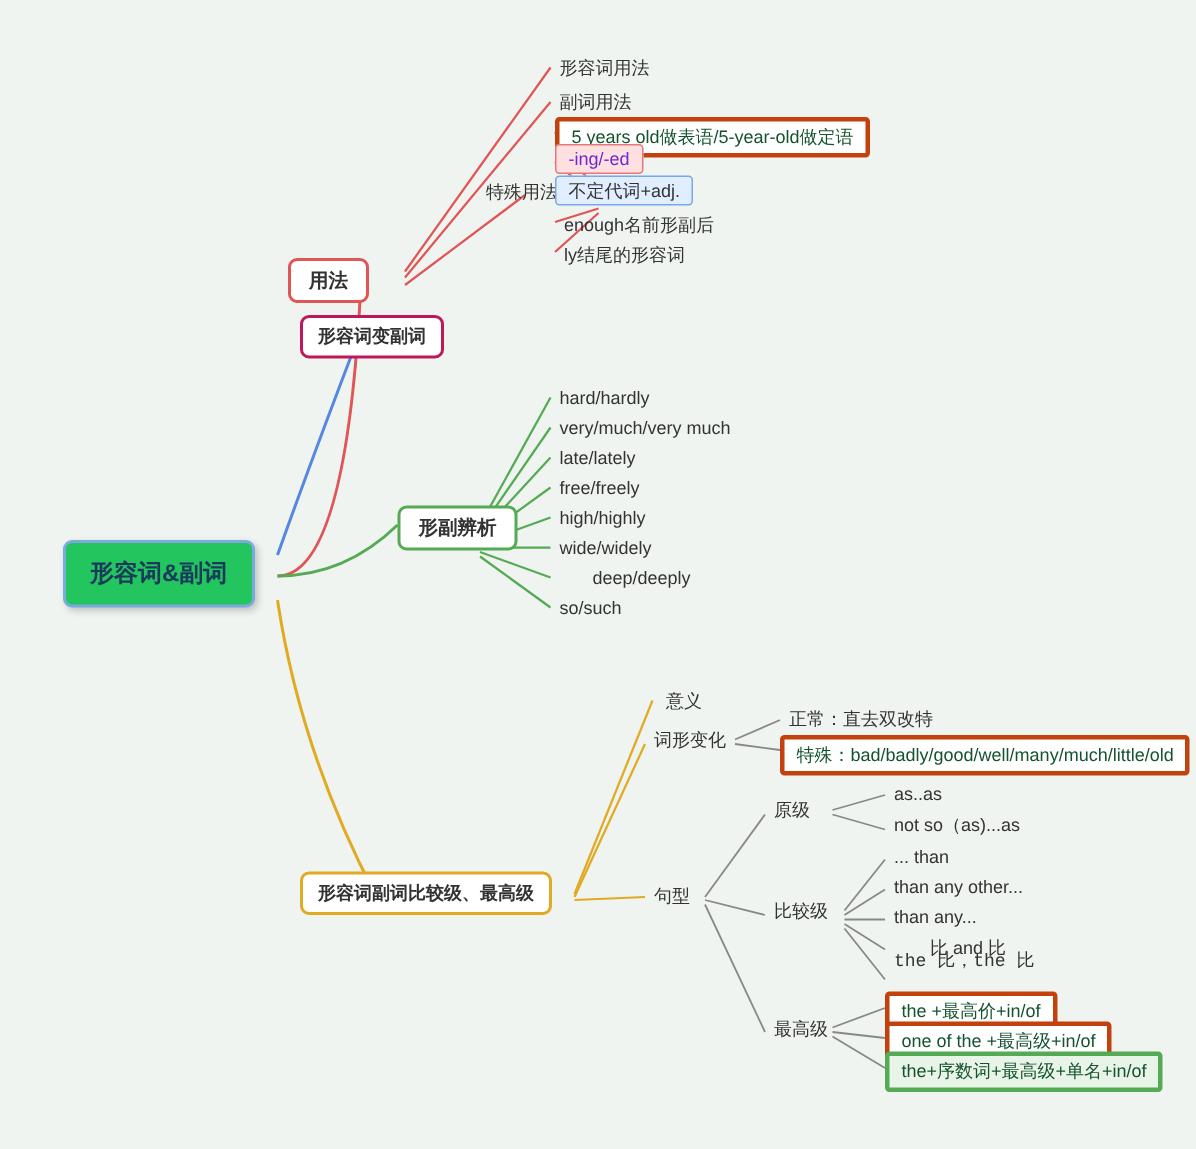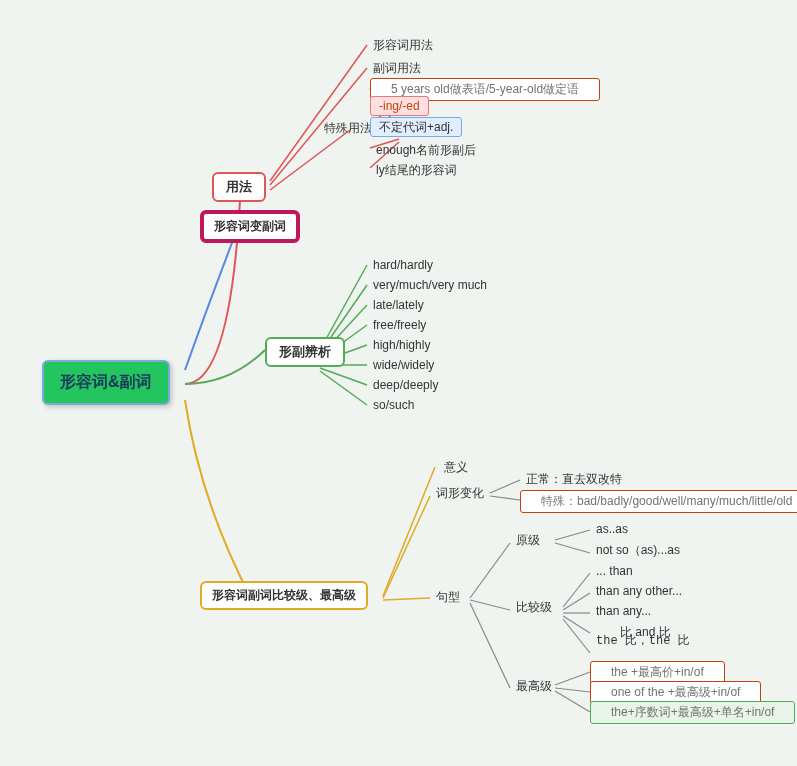--- a/index.html
+++ b/index.html
@@ -34,34 +34,34 @@
       text-align: center;
     }
     .node-label {
       font-size: 12px;
       color: #333;
       display: inline-block;
       padding: 2px 6px;
     }
     .node-label-bordered {
       font-size: 12px;
-      color: #737373;
+      color: #14532d;
       display: inline-block;
-      padding: 2px 20px;
-      border: 1px solid #c2410c;
+      padding: 2px 8px;
+      border: 3px solid #c2410c;
       border-radius: 3px;
       background: #fff;
     }
     .highlight-red {
       background: #ffe0e0;
       border: 1px solid #e87878;
       border-radius: 3px;
       padding: 2px 8px;
       font-size: 12px;
-      color: #c2410c;
+      color: #6d28d9;
       text-align: right;
     }
     .highlight-blue {
       background: #e0eeff;
       border: 1px solid #78a8e8;
       border-radius: 3px;
       padding: 2px 8px;
       font-size: 12px;
       color: #333;
     }
@@ -126,21 +126,21 @@
 
   <line x1="555" y1="685" x2="590" y2="672" stroke="#888" stroke-width="1.2"></line>
   <line x1="555" y1="688" x2="590" y2="692" stroke="#888" stroke-width="1.2"></line>
   <line x1="555" y1="691" x2="590" y2="712" stroke="#888" stroke-width="1.2"></line>
 </svg>
 
 <div class="node" style="left:42px; top:360px;">
   <div class="node-box" style="background:#22c55e; border:2px solid #7aabdc; color:#1a3a5c; font-size:16px; padding:10px 16px; box-shadow:2px 2px 5px rgba(0,0,0,0.2);">形容词&amp;副词</div>
 </div>
 
-<div class="node" style="left:212px; top:172px;">
+<div class="node" style="left:192px; top:172px;">
   <div class="node-box" style="background:#fff; border:2px solid #e05555; color:#333; font-size:13px; padding:4px 12px;">用法</div>
 </div>
 
 <div class="node" style="left:367px; top:35px;">
   <span class="node-label">形容词用法</span>
 </div>
 
 <div class="node" style="left:367px; top:58px;">
   <span class="node-label">副词用法</span>
 </div>
@@ -159,21 +159,21 @@
   <span class="highlight-blue">不定代词+adj.</span>
 </div>
 <div class="node" style="left:370px; top:140px;">
   <span class="node-label">enough名前形副后</span>
 </div>
 <div class="node" style="left:370px; top:160px;">
   <span class="node-label">ly结尾的形容词</span>
 </div>
 
 <div class="node" style="left:200px; top:210px;">
-  <div class="node-box" style="background:#fff; border:4px solid #be185d; color:#333; font-size:12px; padding:4px 10px;font-family:Liberation Serif, serif;">形容词变副词</div>
+  <div class="node-box" style="background:#fff; border:2px solid #be185d; color:#333; font-size:12px; padding:4px 10px;font-family:Liberation Serif, serif;">形容词变副词</div>
 </div>
 
 <div class="node" style="left:265px; top:337px;">
   <div class="node-box" style="background:#fff; border:2px solid #55aa55; color:#333; font-size:13px; padding:4px 12px;">形副辨析</div>
 </div>
 
 <div class="node" style="left:367px; top:256px;">
   <span class="node-label">hard/hardly</span>
 </div>
 <div class="node" style="left:367px; top:276px;">
@@ -184,21 +184,21 @@
 </div>
 <div class="node" style="left:367px; top:316px;">
   <span class="node-label">free/freely</span>
 </div>
 <div class="node" style="left:367px; top:336px;">
   <span class="node-label">high/highly</span>
 </div>
 <div class="node" style="left:367px; top:356px;">
   <span class="node-label">wide/widely</span>
 </div>
-<div class="node" style="left:367px; top:376px;">
+<div class="node" style="left:389px; top:376px;">
   <span class="node-label">deep/deeply</span>
 </div>
 <div class="node" style="left:367px; top:396px;">
   <span class="node-label">so/such</span>
 </div>
 
 <div class="node" style="left:200px; top:581px;">
   <div class="node-box" style="background:#fff; border:2px solid #e0aa22; color:#333; font-size:12px; padding:4px 10px;text-align:right;">形容词副词比较级、最高级</div>
 </div>
 

